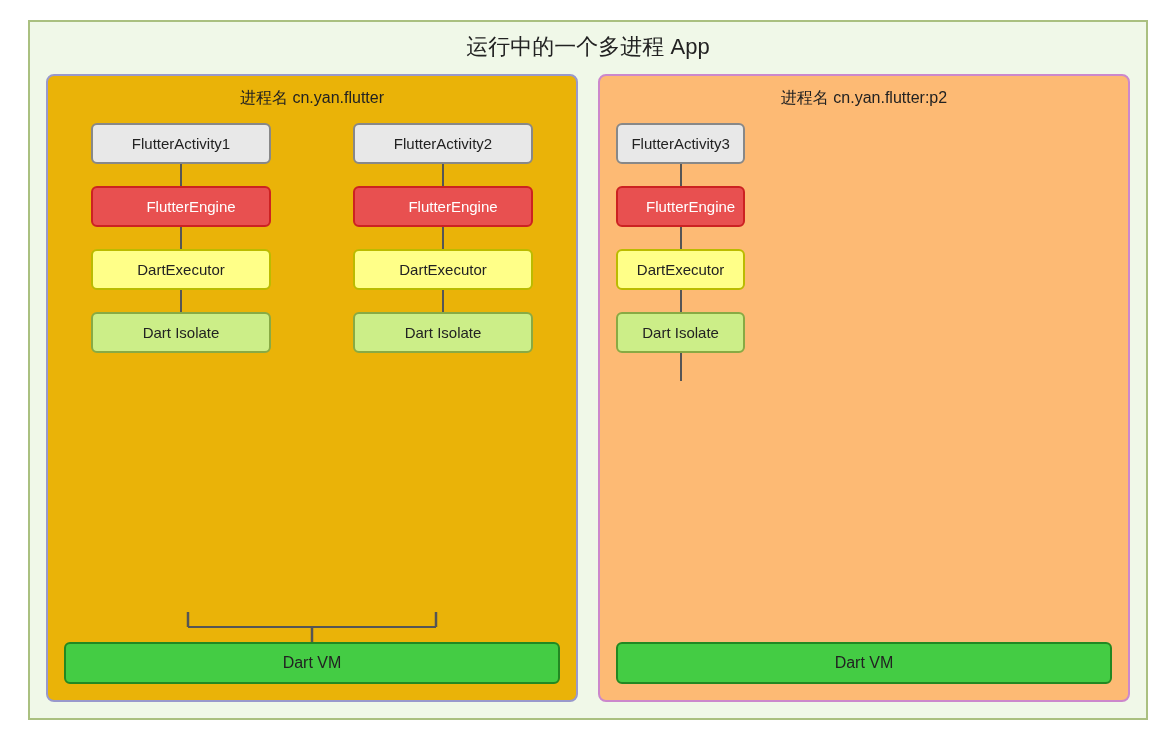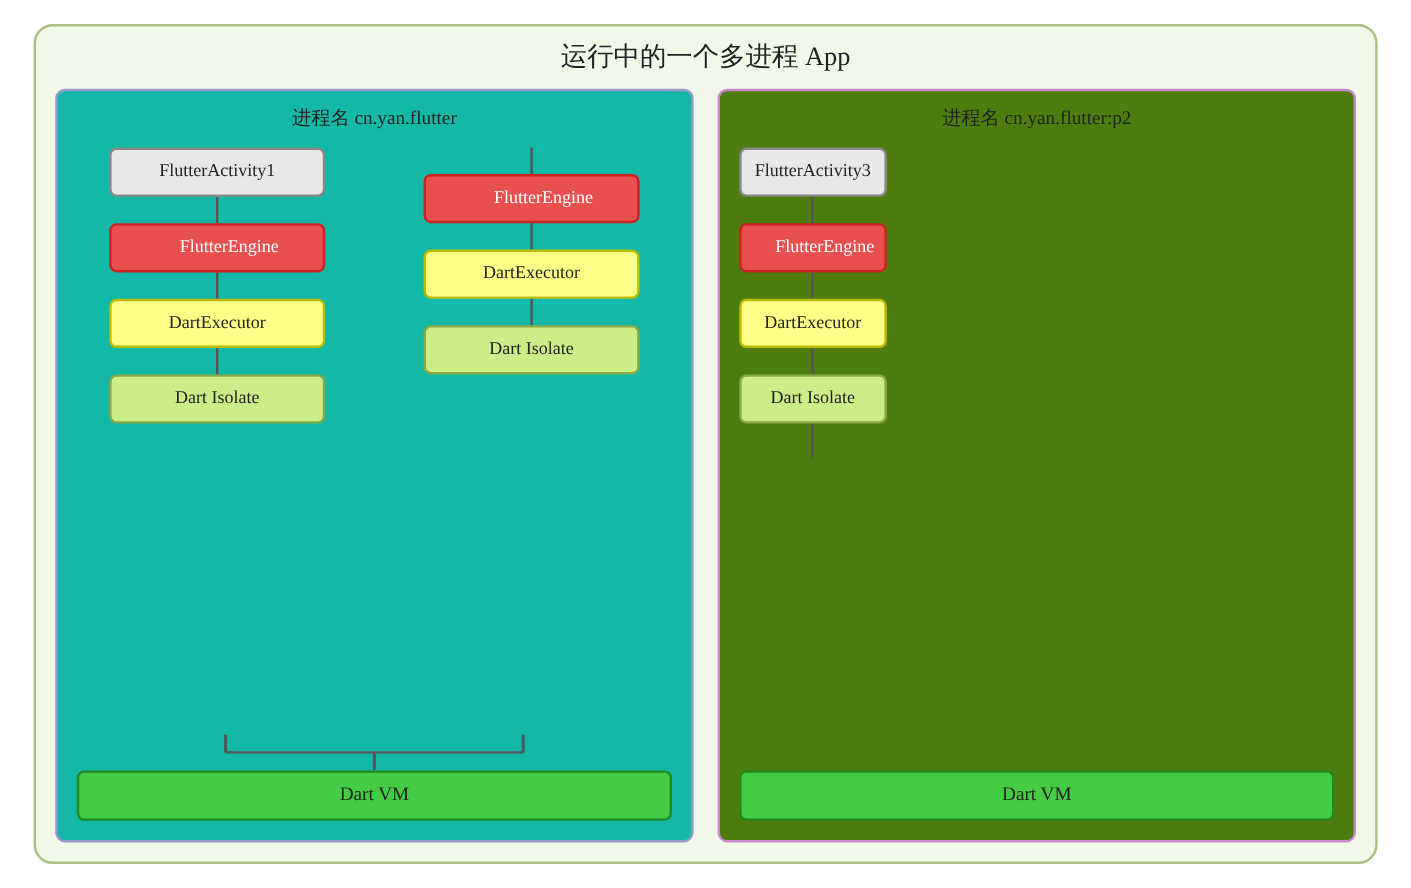--- a/index.html
+++ b/index.html
@@ -11,26 +11,25 @@
       align-items: center;
       justify-content: center;
       font-family: "PingFang SC", "Microsoft YaHei", Arial, sans-serif;
     }
 
     .outer-container {
       width: 1120px;
       height: 700px;
       background: #f0f8e8;
       border: 2px solid #aac080;
-      border-radius: 16px;
+      border-radius: 0;
       display: flex;
       flex-direction: column;
       align-items: center;
       padding: 10px 16px 16px;
-      font-family: Liberation Serif, serif;
     }
 
     .outer-title {
       font-size: 22px;
       color: #222;
       margin-bottom: 12px;
       font-weight: normal;
     }
 
     .processes-row {
@@ -45,25 +44,25 @@
       flex: 1;
       border: 2px solid #9999cc;
       border-radius: 8px;
       display: flex;
       flex-direction: column;
       align-items: center;
       padding: 12px 16px 16px;
     }
 
     .process-box.left {
-      background: #14b8a6;
+      background: #eab308;
     }
 
     .process-box.right {
-      background: #4d7c0f;
+      background: #fdba74;
       border-color: #cc88cc;
     }
 
     .process-title {
       font-size: 16px;
       color: #222;
       margin-bottom: 14px;
       font-weight: normal;
     }
 
@@ -176,20 +175,23 @@
             <div class="node-box executor">
               <span>DartExecutor</span>
             </div>
             <div class="connector"></div>
             <div class="node-box isolate">
               <span>Dart Isolate</span>
             </div>
           </div>
 
           <div class="column">
+            <div class="node-box activity">
+              <span>FlutterActivity2</span>
+            </div>
             <div class="connector"></div>
             <div class="node-box engine">
               <span>FlutterEngine</span>
             </div>
             <div class="connector"></div>
             <div class="node-box executor">
               <span>DartExecutor</span>
             </div>
             <div class="connector"></div>
             <div class="node-box isolate">

